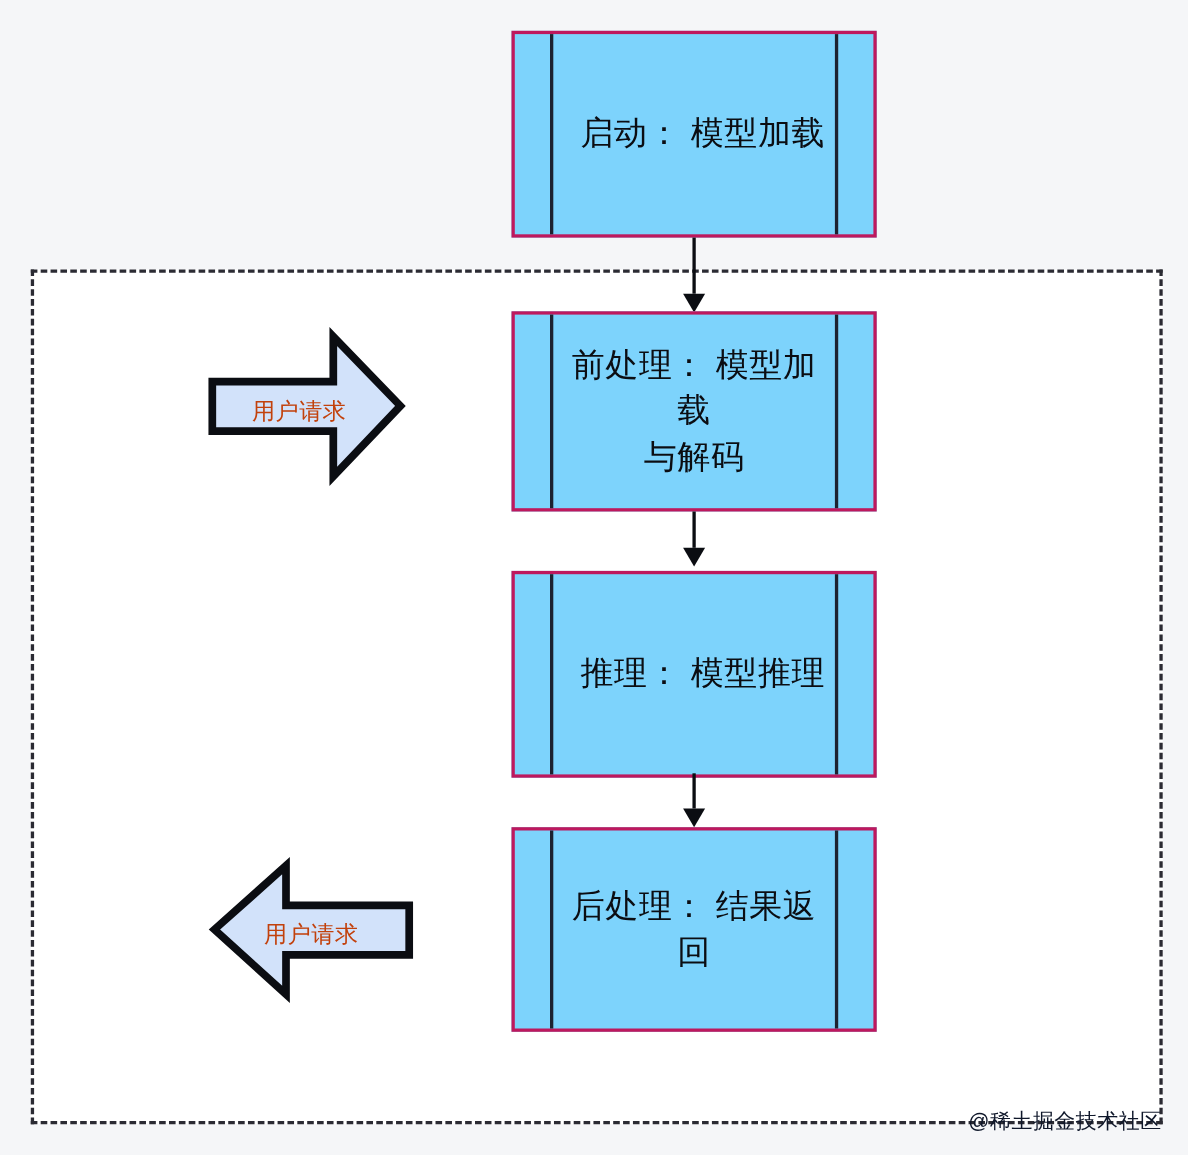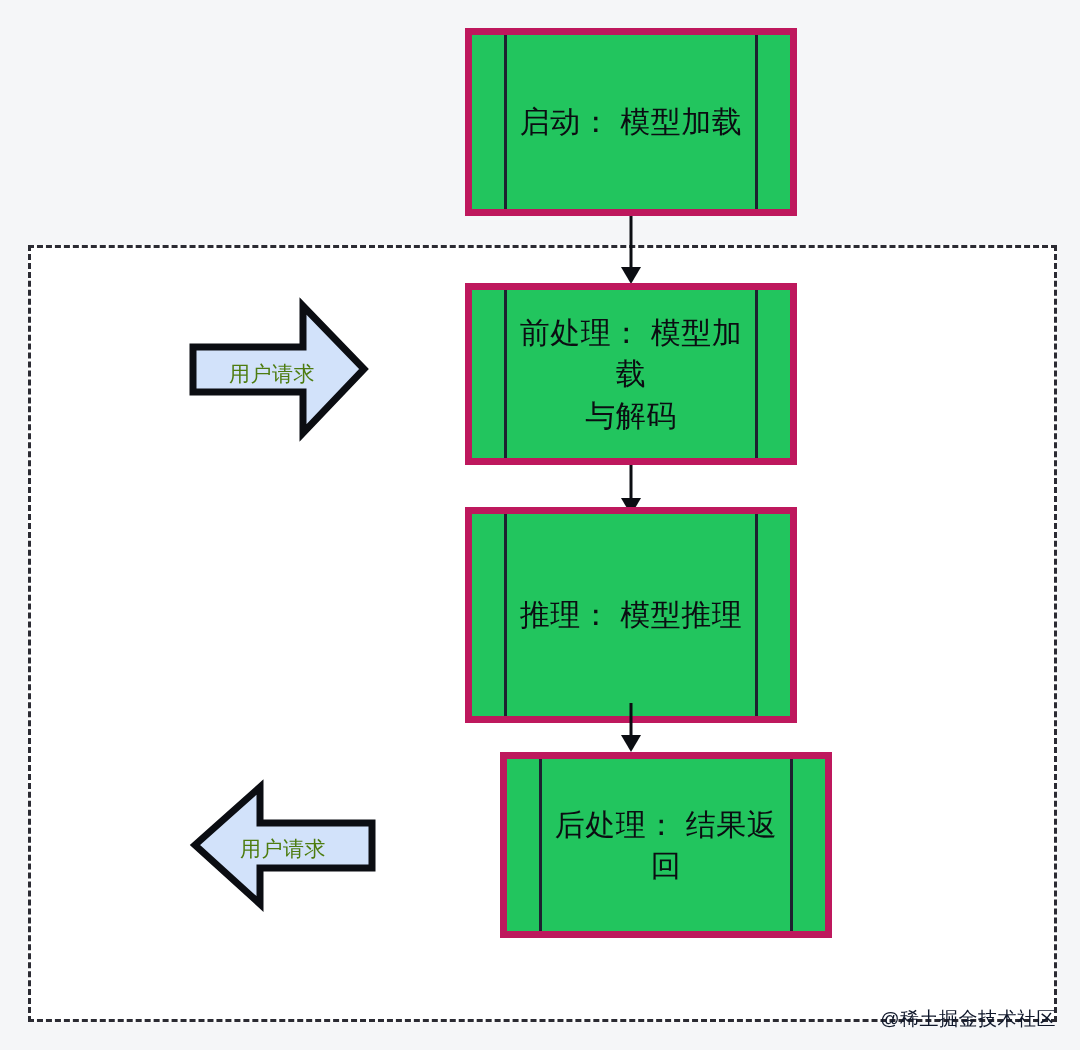--- a/index.html
+++ b/index.html
@@ -26,26 +26,26 @@
     top: 245px;
     width: 1029px;
     height: 777px;
     background: #ffffff;
     border: 3px dashed #2b2b33;
     box-sizing: border-box;
   }
   
   .proc-box {
     position: absolute;
-    background: #22c55e;
-    border: 7px solid #be185d;
+    background: #7dd3fc;
+    border: 3px solid #be185d;
     box-sizing: border-box;
     display: flex;
     align-items: center;
-    justify-content: center;
+    justify-content: flex-end;
   }
   .proc-box .bar-left,
   .proc-box .bar-right {
     position: absolute;
     top: 0;
     bottom: 0;
     width: 0;
     border-left: 3px solid #1d2230;
   }
   .proc-box .bar-left  { left: 32px; }
@@ -87,21 +87,21 @@
   
   .block-arrow {
     position: absolute;
   }
   .block-arrow svg {
     display: block;
     overflow: visible;
   }
   .block-arrow .arrow-text {
     position: absolute;
-    color: #4d7c0f;
+    color: #c2410c;
     font-size: 21px;
     letter-spacing: 0.5px;
     white-space: nowrap;
   }
   .arrow-right .arrow-text {
     left: 38px;
     top: 58px;
   }
   .arrow-left .arrow-text {
     left: 48px;
@@ -141,32 +141,32 @@
     <span class="bar-right"></span>
     <span class="proc-label">前处理： 模型加载
 与解码</span>
   </div>
 
   <div class="connector" style="left:601px; top:465px; width:60px; height:50px;">
     <span class="stem" style="height:33px;"></span>
     <span class="head"></span>
   </div>
 
-  <div class="proc-box" style="left:465px; top:507px; width:332px; height:216px;">
+  <div class="proc-box" style="left:465px; top:519px; width:332px; height:188px;">
     <span class="bar-left"></span>
     <span class="bar-right"></span>
     <span class="proc-label">推理： 模型推理</span>
   </div>
 
   <div class="connector" style="left:601px; top:703px; width:60px; height:49px;">
     <span class="stem" style="height:32px;"></span>
     <span class="head"></span>
   </div>
 
-  <div class="proc-box" style="left:465px; top:752px; width:332px; height:186px;margin-left:35px;">
+  <div class="proc-box" style="left:465px; top:752px; width:332px; height:186px;">
     <span class="bar-left"></span>
     <span class="bar-right"></span>
     <span class="proc-label">后处理： 结果返回</span>
   </div>
 
   <div class="block-arrow arrow-right" style="left:191px; top:302px; width:175px; height:135px;">
     <svg width="175" height="135" viewBox="0 0 175 135">
       <polygon points="2,45 112,45 112,4 173,67 112,131 112,90 2,90" fill="#d2e2fa" stroke="#0b0d12" stroke-width="7" stroke-linejoin="miter"></polygon>
     </svg>
     <span class="arrow-text">用户请求</span>

